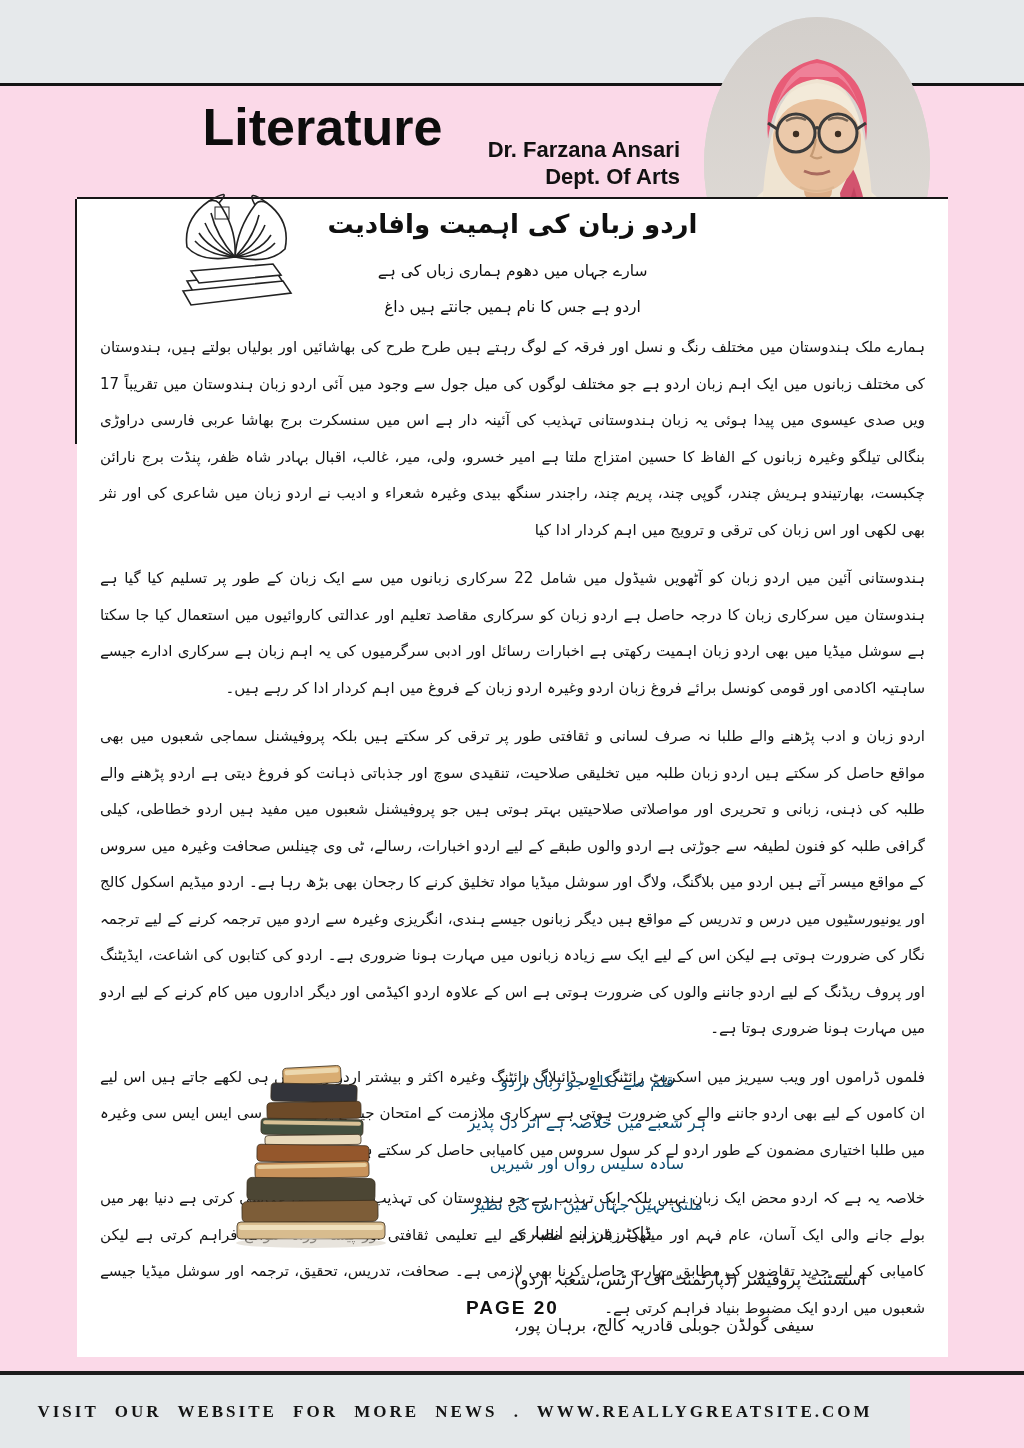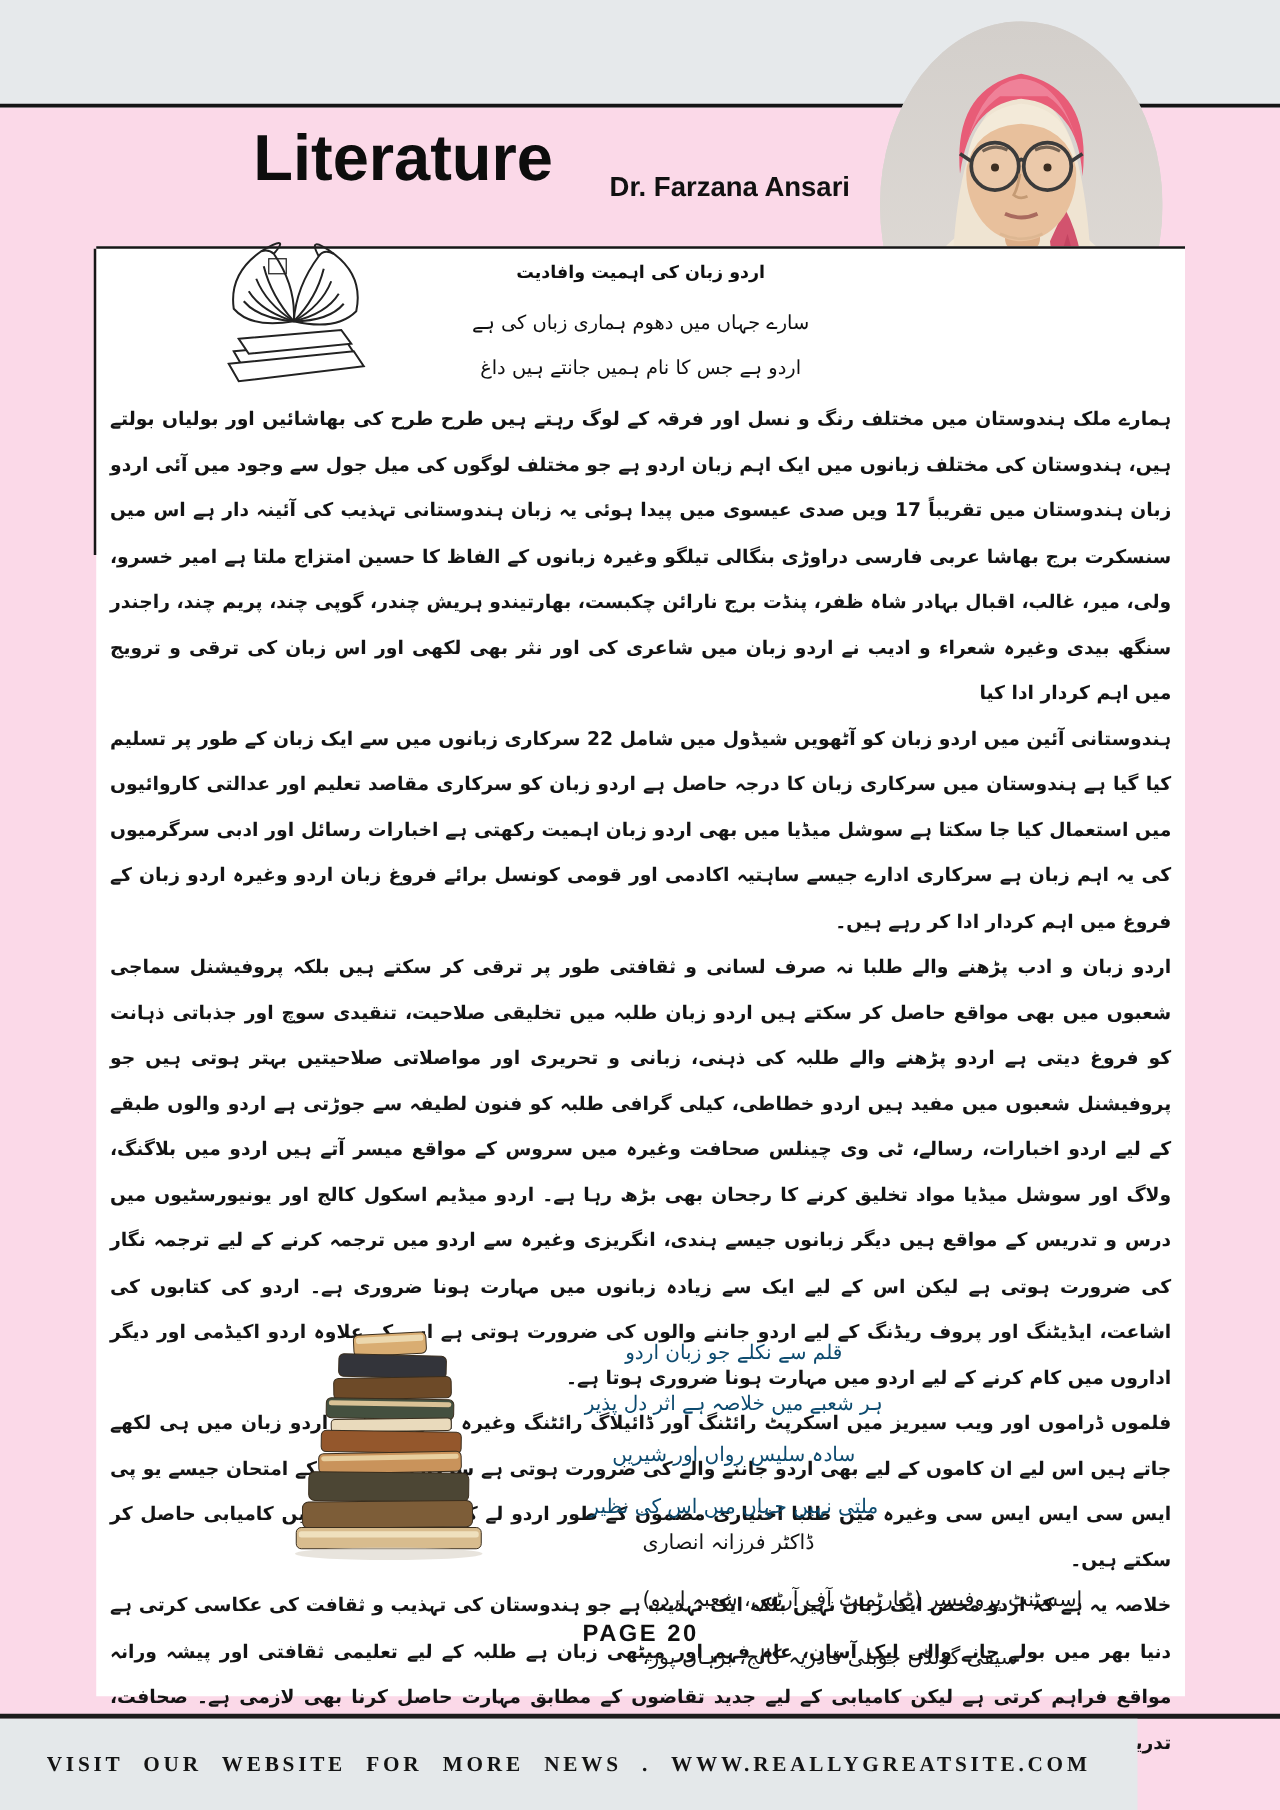--- a/index.html
+++ b/index.html
@@ -42,29 +42,29 @@
     background:#ffffff; border-top:2px solid #161616;
   }
   .content-box .left-border-seg {
     position:absolute; left:-2px; top:0; width:2px; height:245px; background:#161616;
   }
 
   .open-book-art { position:absolute; left:80px; top:-14px; width:165px; height:128px; }
 
   .article-head { position:absolute; left:0; top:10px; width:100%; text-align:center; direction:rtl; }
   .urdu { font-family:"DejaVu Sans", sans-serif; color:#101010; }
-  .article-head .hd { font-size:14px; font-weight:700; margin-bottom:14px; }
+  .article-head .hd { font-size:26px; font-weight:700; margin-bottom:14px; }
   .article-head .cp { font-size:15.5px; line-height:36px; }
 
   .body-text {
     position:absolute; left:11px; right:11px; top:118px;
     direction:rtl; text-align:justify; text-align-last:right;
     font-size:15px; line-height:36.5px; color:#141414;
   }
-  .body-text p { margin:0;font-weight:bold; }
+  .body-text p { margin:12px; }
 
   .poem-wrap { position:absolute; left:0; top:862px; width:100%; }
   .poem {
     margin:0 auto; width:420px; margin-left:300px;
     direction:rtl; text-align:center;
     font-size:16px; line-height:41px; color:#0c4a6e;
   }
   .books-photo { position:absolute; left:148px; top:860px; width:175px; height:210px; }
 
   .signature {
@@ -93,20 +93,21 @@
 </head>
 <body>
 
 <div class="page">
 
   <div class="header-band"></div>
   <div class="title-line2">Literature</div>
 
   <div class="byline">
     <div>Dr. Farzana Ansari</div>
+    <div>Dept. Of Arts</div>
   </div>
 
   <div class="portrait">
     <svg viewBox="0 0 226 294">
       <defs>
         <linearGradient id="bgg" x1="0" y1="0" x2="0" y2="1">
           <stop offset="0" stop-color="#d3cfcb"></stop>
             <stop offset="1" stop-color="#e2ddd8"></stop>
         </linearGradient>
       </defs>

